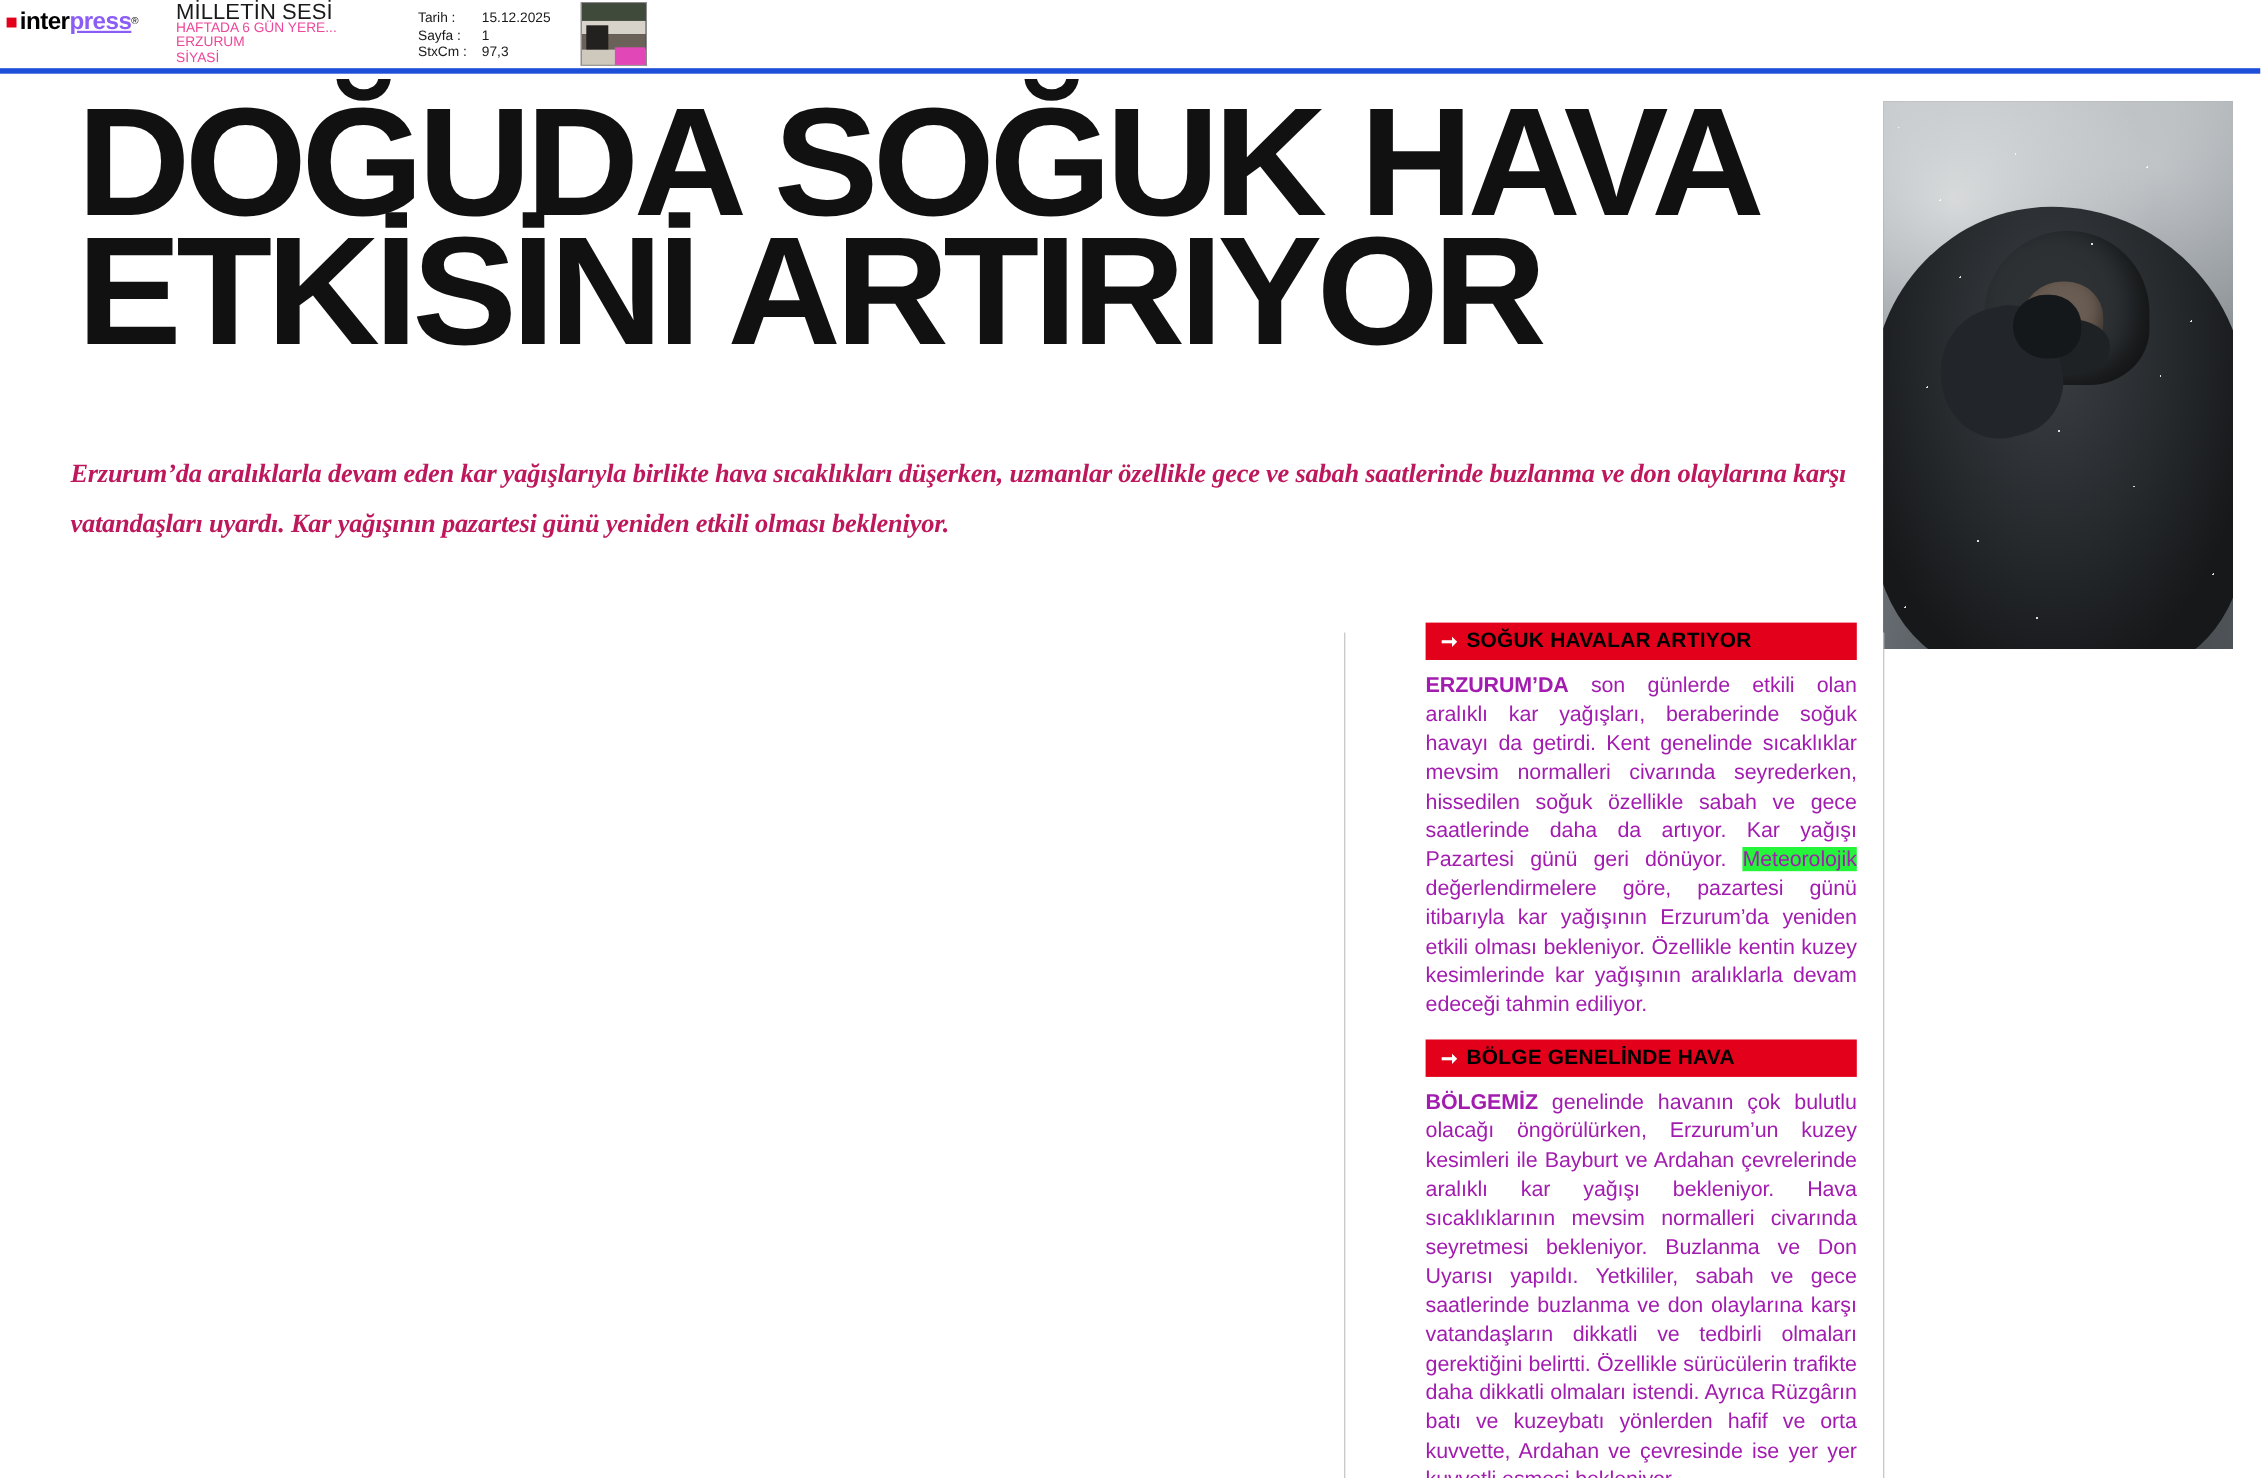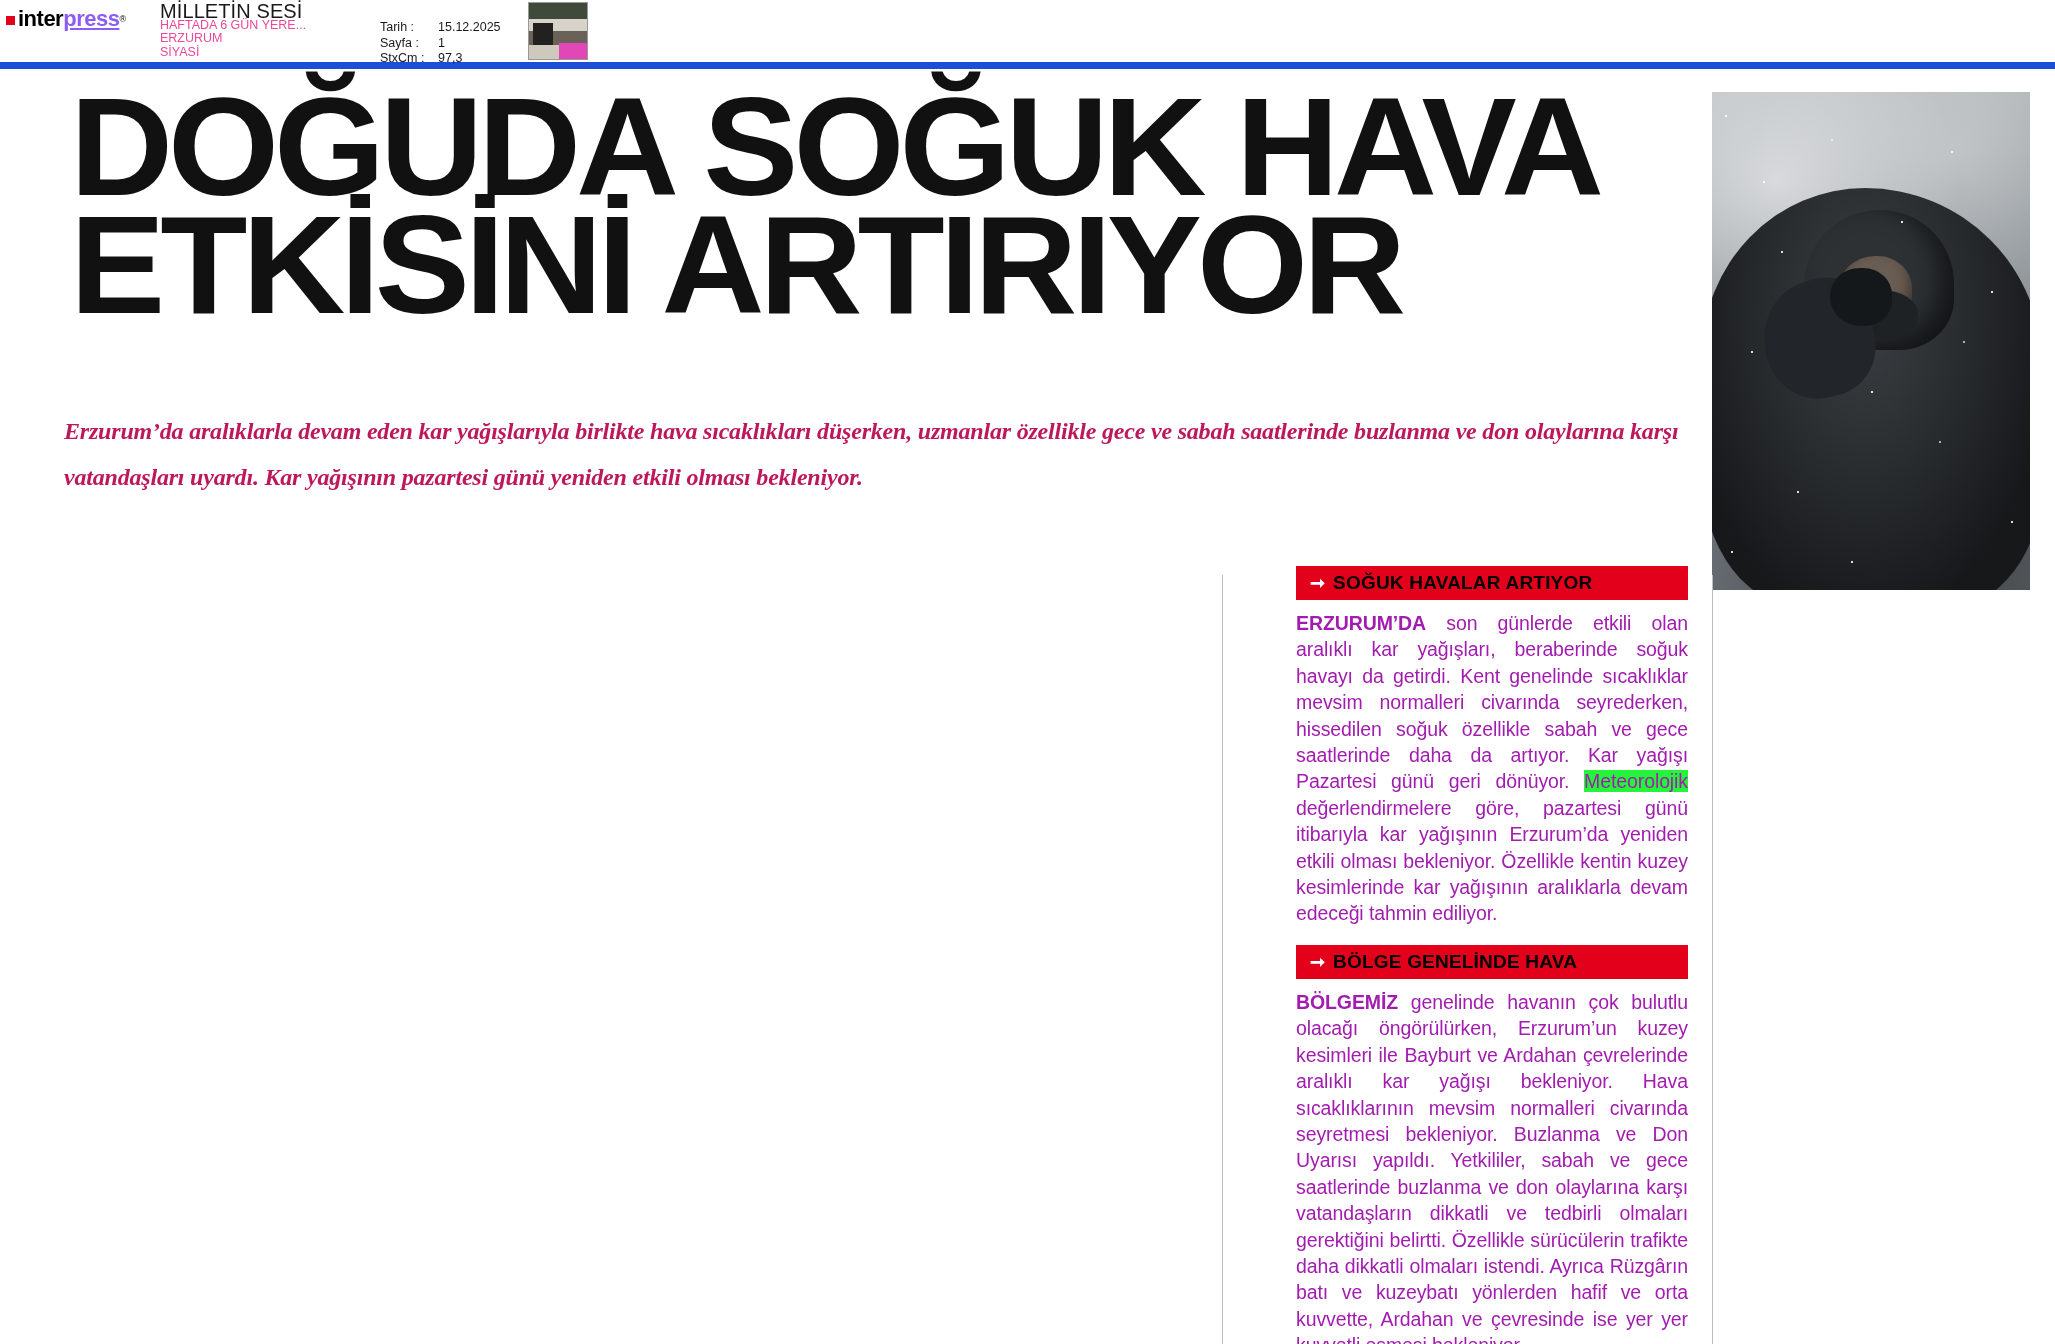--- a/index.html
+++ b/index.html
@@ -16,21 +16,21 @@
     overflow: hidden;
   }
 
   
   .topbar {
     position: absolute;
     top: 0; left: 0;
     width: 2055px;
     height: 62px;
     background: #ffffff;
-    border-bottom: 7px solid #1d4ed8;
+    border-bottom: 5px solid #1d4ed8;
   }
   .ip-logo {
     position: absolute;
     left: 6px; top: 6px;
     width: 130px;
     height: 26px;
     display: flex;
     align-items: center;
     font-size: 22px;
     font-weight: bold;
@@ -64,21 +64,21 @@
     font-size: 20px;
     letter-spacing: 0.1px;
   }
   .paper-meta .sub {
     font-size: 12.5px;
     color: #ec4899;
   }
 
   .clip-meta {
     position: absolute;
-    left: 380px; top: 20px;
+    left: 380px; top: 9px;
     font-size: 13px;
     line-height: 15.5px;
     color: #1a1a1a;
   }
   .clip-meta table { border-collapse: collapse; }
   .clip-meta td { padding: 0 4px 0 0; font-size: 12.5px; vertical-align: top; }
   .clip-meta td.lbl { width: 54px; }
 
   .thumb {
     position: absolute;

